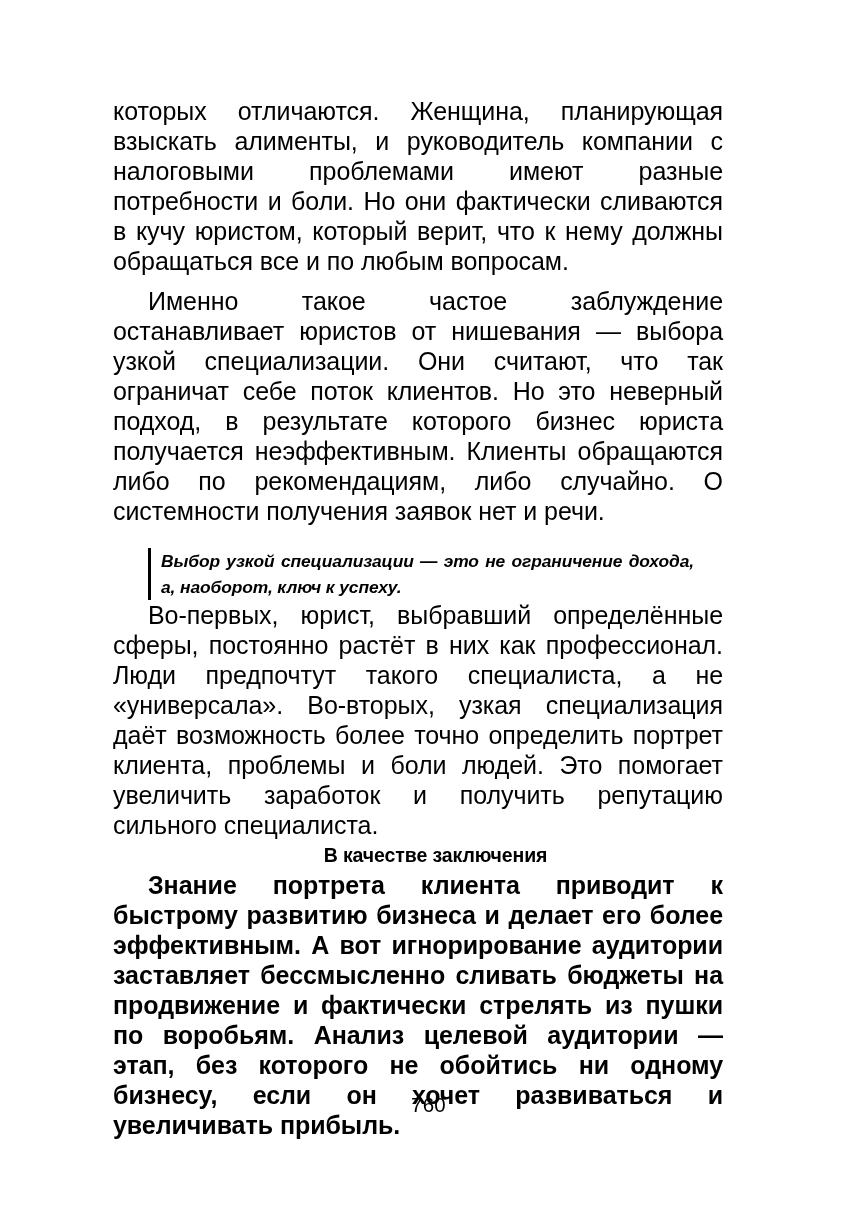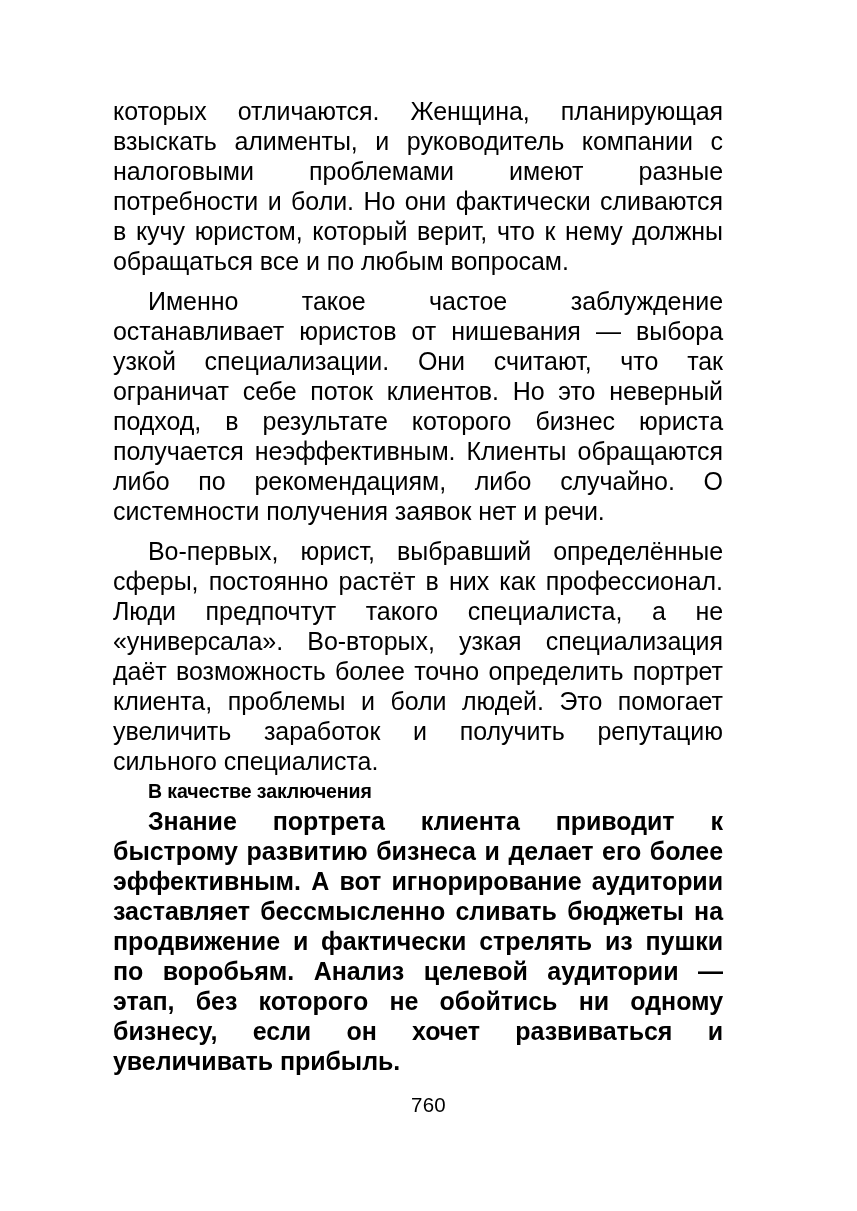--- a/index.html
+++ b/index.html
@@ -87,21 +87,21 @@
 
   
   h2.subheading {
     margin: 0;
     padding: 0;
     text-indent: 35px;
     font-size: 19.5px;
     line-height: 30px;
     font-weight: bold;
     letter-spacing: -0.1px;
-    text-align: left;
+    text-align: center;
   }
   .heading-block {
     margin-top: 32px;
   }
   .after-heading {
     margin-top: 32px;
     font-weight: bold;
   }
 
   
@@ -121,20 +121,23 @@
 <body>
 
 <div class="page">
 
   <div class="content">
 
     <p class="para cont">которых отличаются. Женщина, планирующая взыскать алимен­ты, и руководитель компании с налоговыми проблемами имеют разные потребности и боли. Но они фактически сливаются в ку­чу юристом, который верит, что к нему должны обращаться все и по любым вопросам.</p>
 
     <p class="para indent gap-para">Именно такое частое заблуждение останавливает юристов от нишевания — выбора узкой специализации. Они считают, что так ограничат себе поток клиентов. Но это неверный подход, в результате которого бизнес юриста получается неэффектив­ным. Клиенты обращаются либо по рекомендациям, либо слу­чайно. О системности получения заявок нет и речи.</p>
 
+    <div class="pullquote">
+      <p>Выбор узкой специализации — это не ограничение дохода, а, наобо­рот, ключ к успеху.</p>
+    </div>
 
     <p class="para indent after-quote">Во-первых, юрист, выбравший определённые сферы, посто­янно растёт в них как профессионал. Люди предпочтут такого специалиста, а не «универсала». Во-вторых, узкая специализа­ция даёт возможность более точно определить портрет клиента, проблемы и боли людей. Это помогает увеличить заработок и получить репутацию сильного специалиста.</p>
 
     <h2 class="subheading heading-block">В качестве заключения</h2>
 
     <p class="para indent after-heading">Знание портрета клиента приводит к быстрому развитию бизнеса и делает его более эффективным. А вот игнорирование аудитории заставляет бессмысленно сливать бюджеты на про­движение и фактически стрелять из пушки по воробьям. Анализ целевой аудитории — этап, без которого не обойтись ни одному бизнесу, если он хочет развиваться и увеличивать прибыль.</p>
 
   </div>
 
   <div class="folio">760</div>

